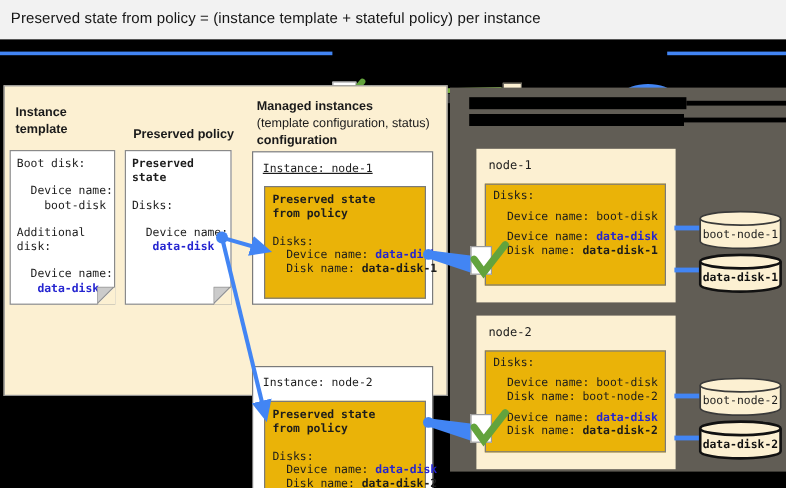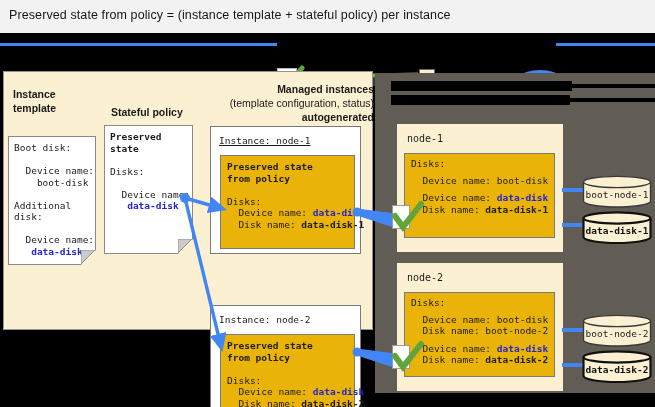--- a/index.html
+++ b/index.html
@@ -63,28 +63,28 @@
   <div class="abs" id="legend-swatch"></div>
   <div class="abs redacted" style="left:437px;top:41px;width:84px;height:10px;"></div>
   <div class="abs" id="legend-disk"></div>
   <div class="abs blue-line" style="left:556px;top:10px;width:99px;"></div>
   <div class="abs" id="legend-green-line"></div>
 </div>
 
 <div class="abs" id="config-panel">
 
   <div class="abs heading" style="left:9px;top:15px;width:62px;">Instance template</div>
-  <div class="abs heading" style="left:107px;top:33px;">Stateful policy</div>
-  <div class="abs heading" style="left:210px;top:10px;width:160px;text-align:right;">
+  <div class="abs heading" style="left:107px;top:33px;">Preserved policy</div>
+  <div class="abs heading" style="left:210px;top:10px;width:160px;">
     <div>Managed instances</div>
     <div class="reg">(template configuration, status)</div>
-    <div>autogenerated</div>
-  </div>
-
-  <div class="abs docbox" style="left:4px;top:64px;width:88px;height:129px;">
+    <div>configuration</div>
+  </div>
+
+  <div class="abs docbox" style="left:4px;top:53px;width:88px;height:129px;">
     <div class="docpad">
       <div class="mono">Boot disk:</div>
       <div class="blank"></div>
       <div class="mono">  Device name:</div>
       <div class="mono">    boot-disk</div>
       <div class="blank"></div>
       <div class="mono">Additional</div>
       <div class="mono">disk:</div>
       <div class="blank"></div>
       <div class="mono">  Device name:</div>

